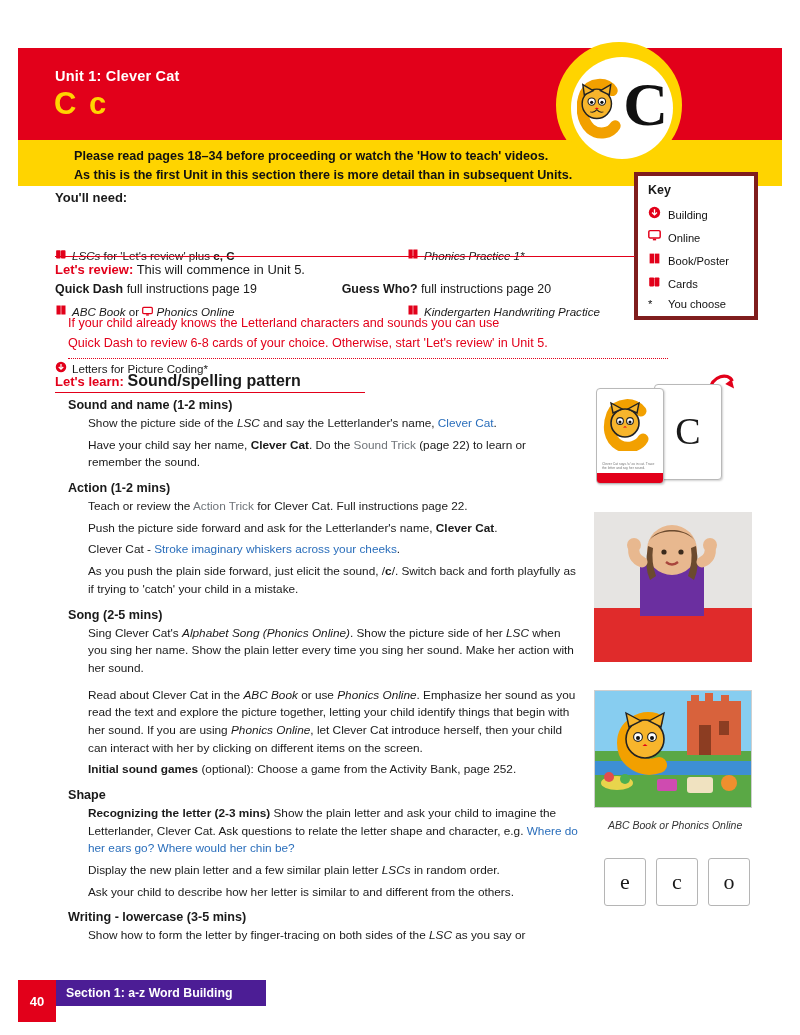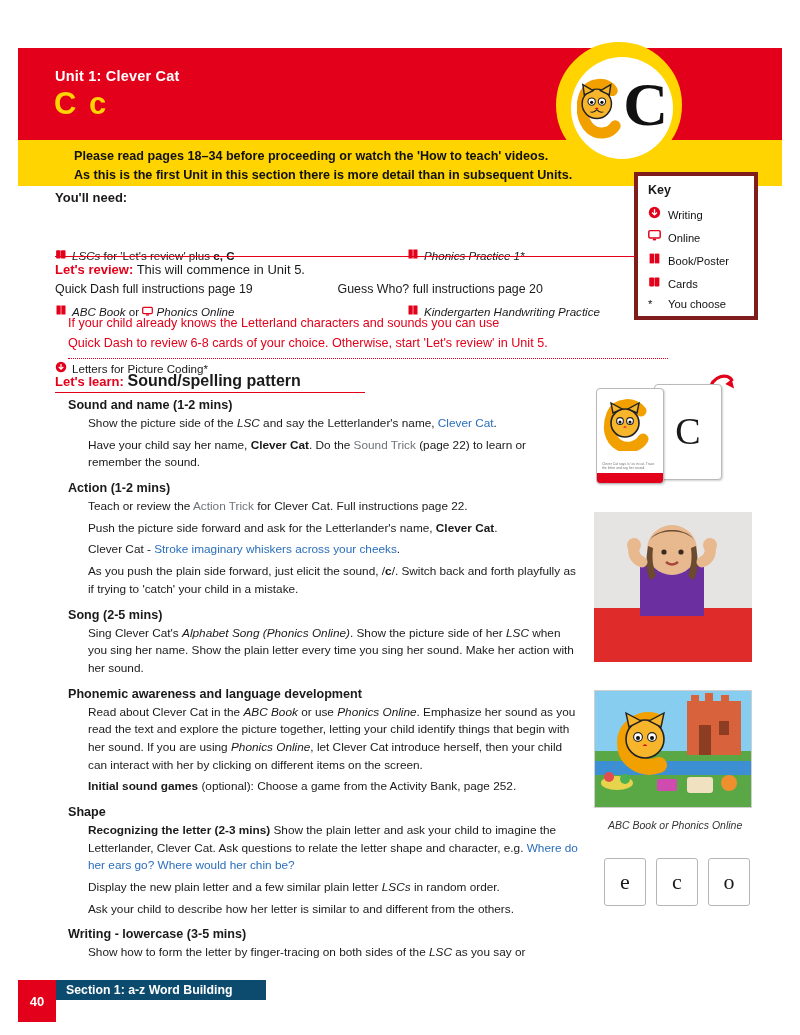--- a/index.html
+++ b/index.html
@@ -77,21 +77,21 @@
   .yn-ic { position:absolute; left:0; top:0; }
 
   hr.rule { position:absolute; border:none; border-top:1px solid #e2001a; margin:0; }
   hr.dots { position:absolute; border:none; border-top:1px dotted #e2001a; margin:0; }
 
   
   .review { position:absolute; left:55px; top:262px; width:590px; }
   .review .hd { font-size:13px; }
   .review .hd b { color:#e2001a; }
   .review .sub { margin-top:5px; font-size:12.4px; }
-  .review .sub .a { font-weight:normal; }
+  .review .sub .a { font-weight:bold; }
   .review .sub .gap { display:inline-block; width:78px; }
 
   .redpara {
     position:absolute; left:68px; top:314px; width:600px;
     color:#e2001a; font-size:12.6px; line-height:1.55;
   }
 
   
   .learn-hd { position:absolute; left:55px; top:372px; font-size:13px; }
   .learn-hd .red { color:#e2001a; font-weight:bold; }
@@ -140,22 +140,22 @@
   }
   .lcard span { position:absolute; left:0; right:0; top:10px; text-align:center; font-size:22px; font-family:"Liberation Serif", serif; }
 
   
   .footer-num {
     position:absolute; left:18px; top:980px; width:38px; height:42px;
     background:#e2001a; color:#fff; font-weight:bold; font-size:13px;
     display:flex; align-items:center; justify-content:center;
   }
   .footer-bar {
-    position:absolute; left:56px; top:980px; width:210px; height:20px;
-    background:#0c4a6e; color:#fff; font-weight:bold; font-size:12.3px;
+    position:absolute; left:56px; top:980px; width:210px; height:26px;
+    background:#4c1d95; color:#fff; font-weight:bold; font-size:12.3px;
     display:flex; align-items:center; padding-left:10px;
   }
 </style>
 </head>
 <body>
 
 <div class="page">
 
   <div class="hdr-red"></div>
   <div class="hdr-unit">Unit 1: Clever Cat</div>
@@ -189,21 +189,21 @@
   </div>
 
   <div class="keybox">
     <h4>Key</h4>
     <div class="key-row" style="top:30px;">
       <span class="ki">
         <svg width="13" height="13" viewBox="0 0 16 16">
             <circle cx="8" cy="8" r="7" fill="#e2001a"></circle>
             <path d="M8 4 v6 M5 8 l3 3 l3 -3" stroke="#fff" stroke-width="1.6" fill="none"></path>
           </svg>
-      </span><span>Writing</span>
+      </span><span>Building</span>
     </div>
     <div class="key-row" style="top:53px;">
       <span class="ki">
         <svg width="13" height="13" viewBox="0 0 16 16">
             <rect x="1" y="2" width="14" height="9" rx="1.5" fill="none" stroke="#e2001a" stroke-width="1.8"></rect>
             <rect x="6" y="12" width="4" height="2" fill="#e2001a"></rect>
           </svg>
       </span><span>Online</span>
     </div>
     <div class="key-row" style="top:76px;">
@@ -336,21 +336,20 @@
       <p class="p">Clever Cat - <span class="blue">Stroke imaginary whiskers across your cheeks</span>.</p>
       <p class="p">As you push the plain side forward, just elicit the sound, /<span class="bd">c</span>/. Switch back and forth playfully as if trying to 'catch' your child in a mistake.</p>
     </div>
 
     <div class="sec">
       <p class="sec-h">Song (2-5 mins)</p>
       <p class="p">Sing Clever Cat's <span class="it">Alphabet Song (Phonics Online)</span>. Show the picture side of her <span class="it">LSC</span> when you sing her name. Show the plain letter every time you sing her sound. Make her action with her sound.</p>
     </div>
 
     <div class="sec">
-      <p class="sec-h">Phonemic awareness and language development</p>
       <p class="p">Read about Clever Cat in the <span class="it">ABC Book</span> or use <span class="it">Phonics Online</span>. Emphasize her sound as you read the text and explore the picture together, letting your child identify things that begin with her sound. If you are using <span class="it">Phonics Online</span>, let Clever Cat introduce herself, then your child can interact with her by clicking on different items on the screen.</p>
       <p class="p"><span class="bd">Initial sound games</span> (optional): Choose a game from the Activity Bank, page 252.</p>
     </div>
 
     <div class="sec">
       <p class="sec-h">Shape</p>
       <p class="p"><span class="bd">Recognizing the letter (2-3 mins)</span> Show the plain letter and ask your child to imagine the Letterlander, Clever Cat. Ask questions to relate the letter shape and character, e.g. <span class="blue">Where do her ears go? Where would her chin be?</span></p>
       <p class="p">Display the new plain letter and a few similar plain letter <span class="it">LSCs</span> in random order.</p>
       <p class="p">Ask your child to describe how her letter is similar to and different from the others.</p>
     </div>

